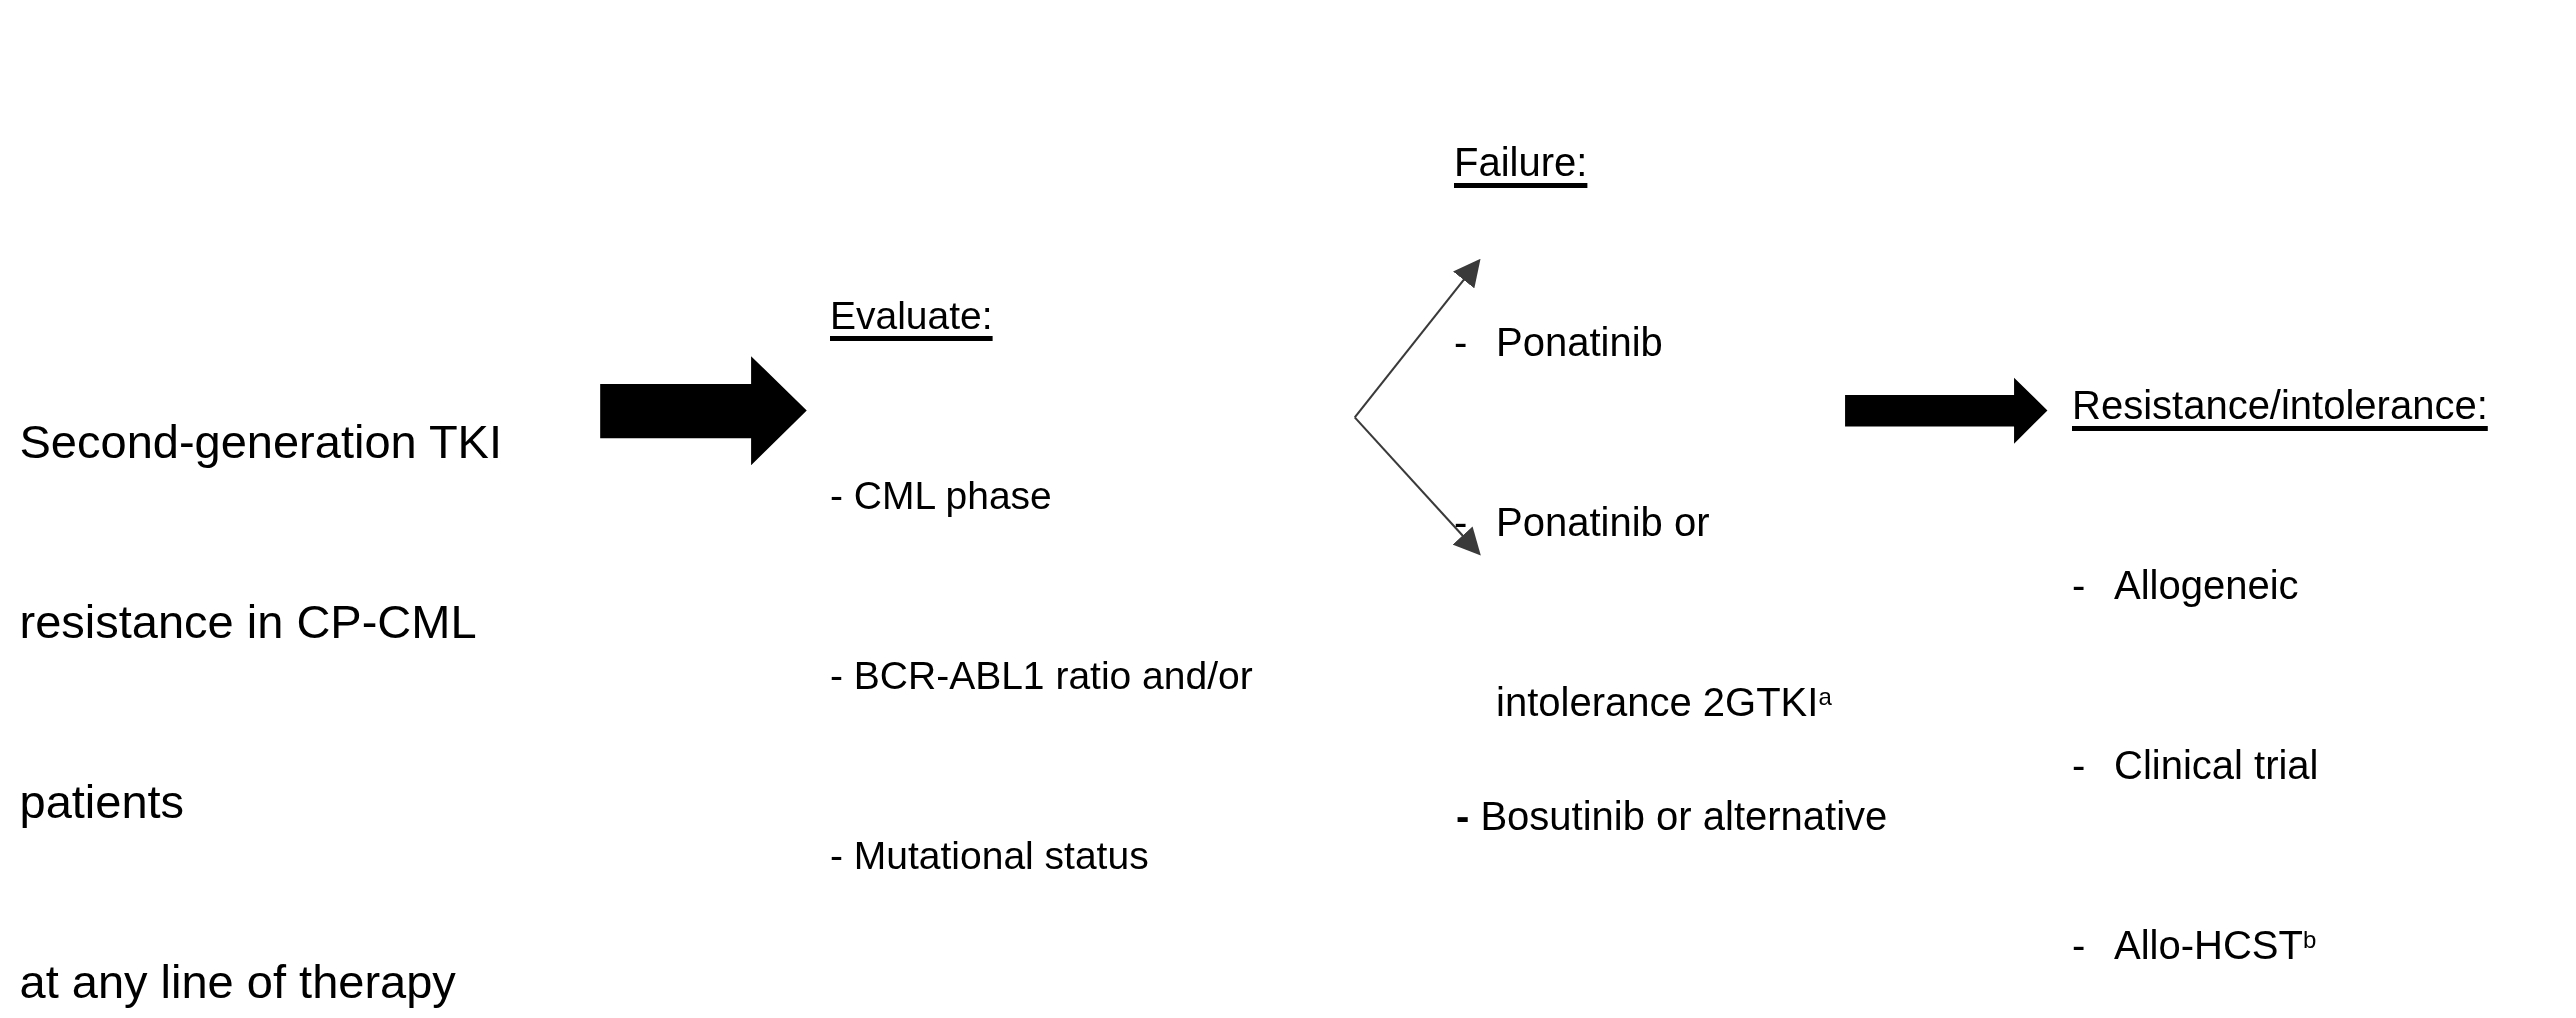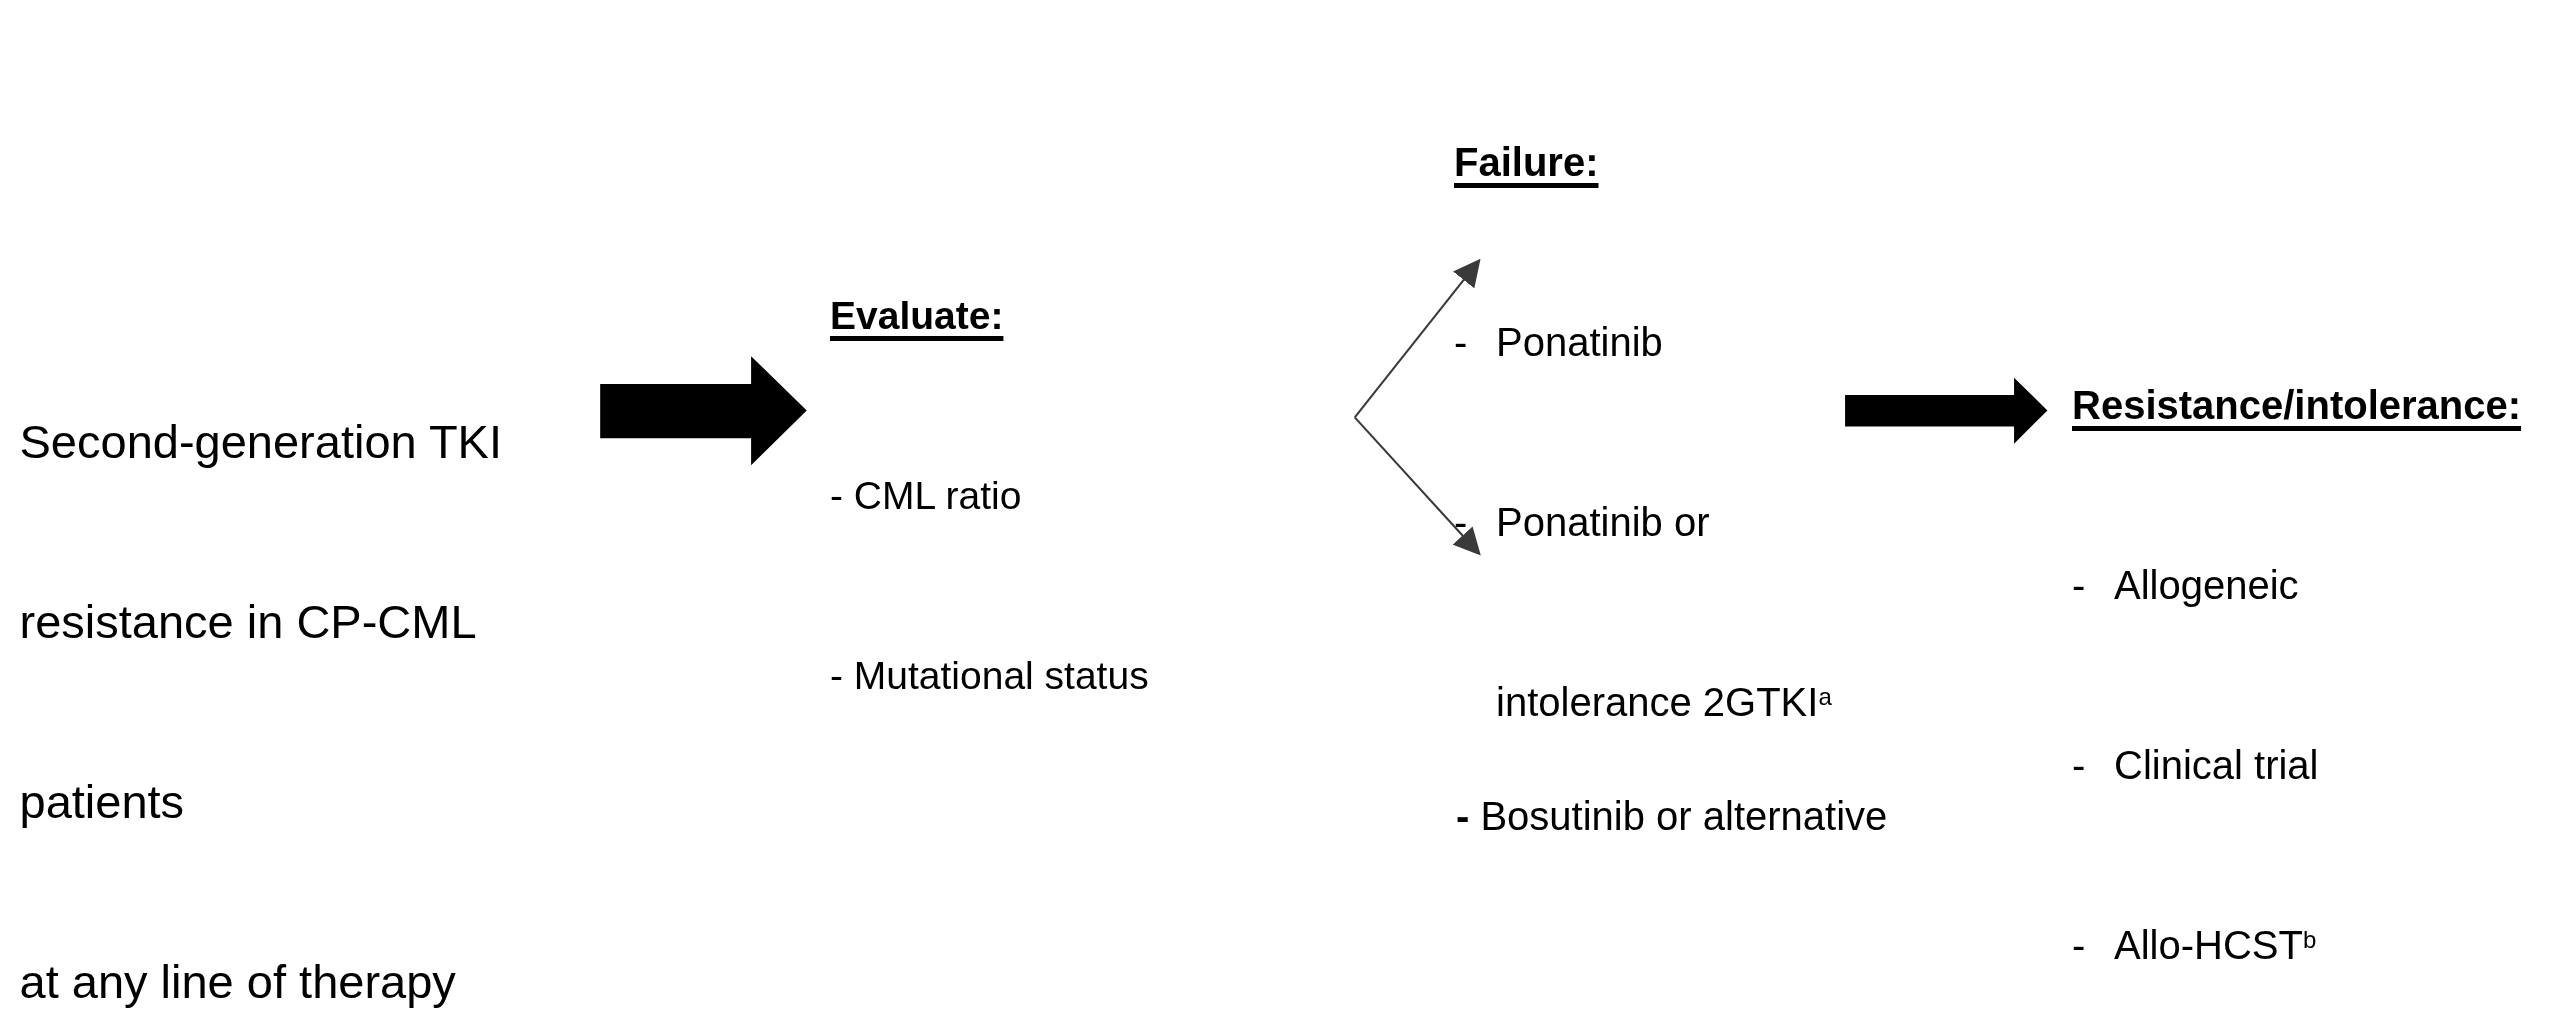--- a/index.html
+++ b/index.html
@@ -22,21 +22,21 @@
     top: 0;
     width: 2576px;
     height: 1019px;
   }
   .panel {
     position: absolute;
     white-space: pre;
   }
   .row { display: block; }
   .head-u {
-    font-weight: bold;
+    font-weight: normal;
     text-decoration: underline;
     text-decoration-thickness: 4.9px;
     text-underline-offset: 7px;
   }
   #source {
     left: 19.5px;
     top: 292px;
     font-size: 47px;
     line-height: 60px;
   }
@@ -102,21 +102,22 @@
 
   <div class="panel" id="source">
     <div class="row">Second-generation TKI</div>
     <div class="row">resistance in CP-CML</div>
     <div class="row">patients</div>
     <div class="row">at any line of therapy</div>
   </div>
 
   <div class="panel" id="evaluate">
     <div class="row"><span class="head-u">Evaluate:</span></div>
-    <div class="row">- CML ratio</div>
+    <div class="row">- CML phase</div>
+    <div class="row">- BCR-ABL1 ratio and/or</div>
     <div class="row">- Mutational status</div>
     
     
     
   </div>
 
   <div class="panel" id="failure">
     <div class="row"><span class="head-u">Failure:</span></div>
     <div class="row"><span class="bullet">-</span><span>Ponatinib</span><sup></sup></div>
     <div class="row"><span class="bullet">-</span><span>Ponatinib or</span><sup></sup></div>

